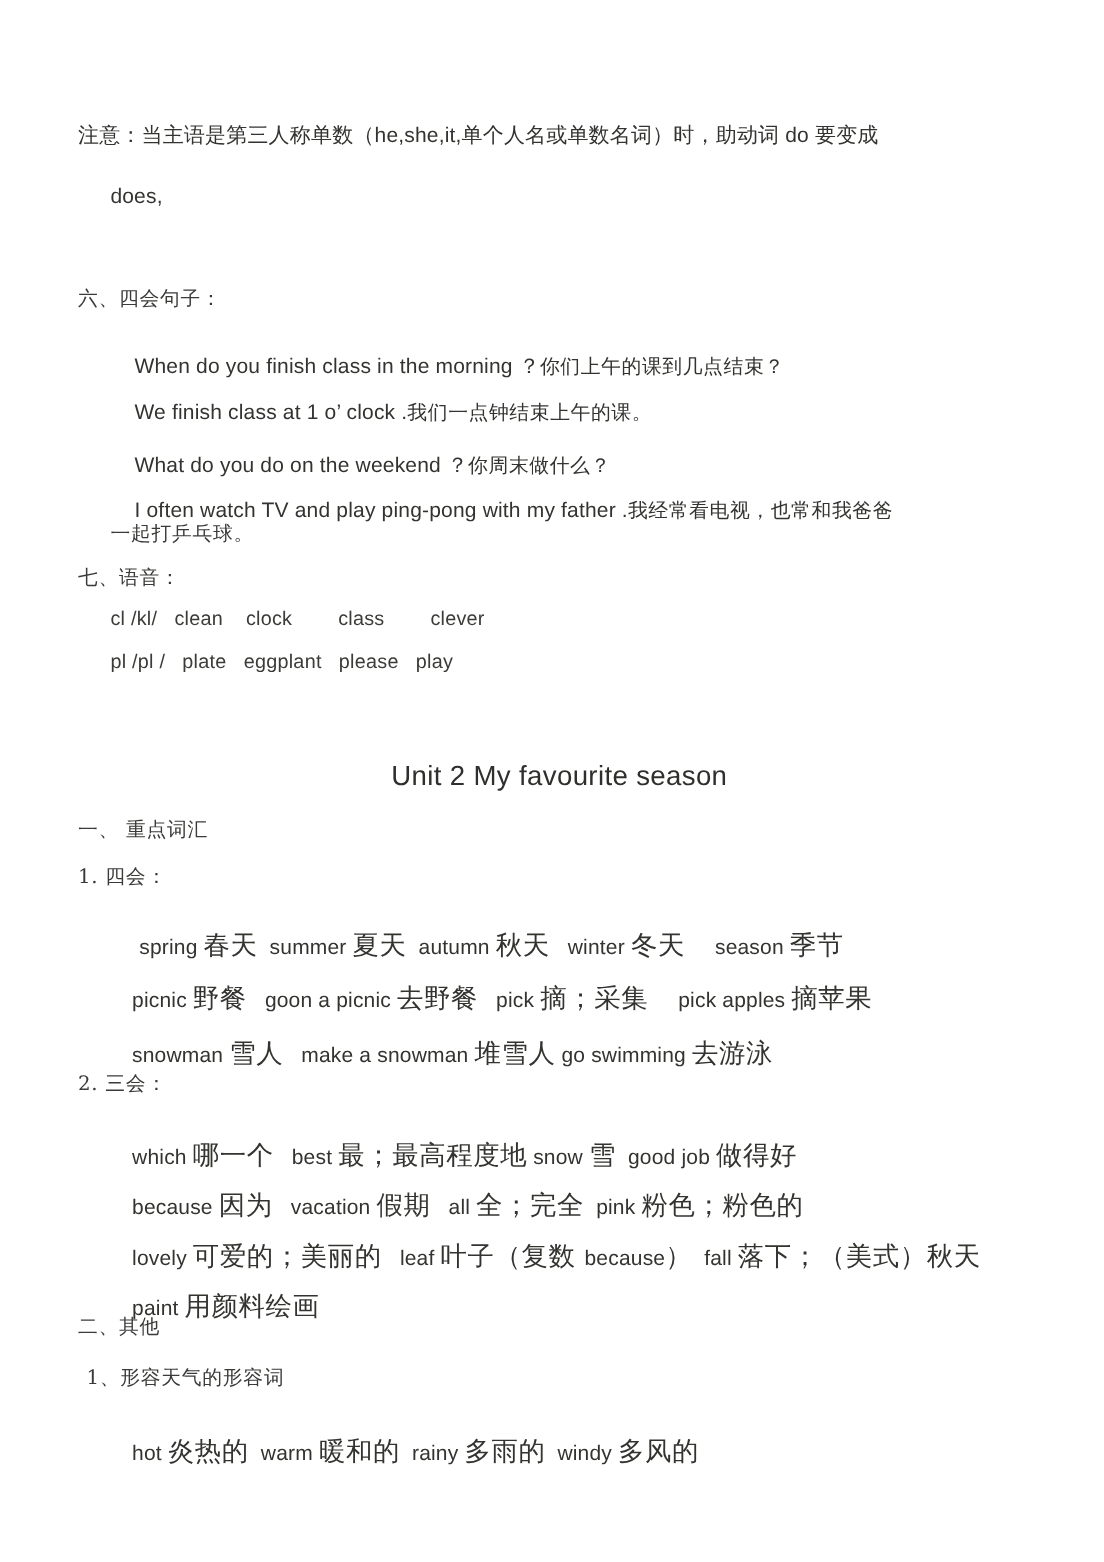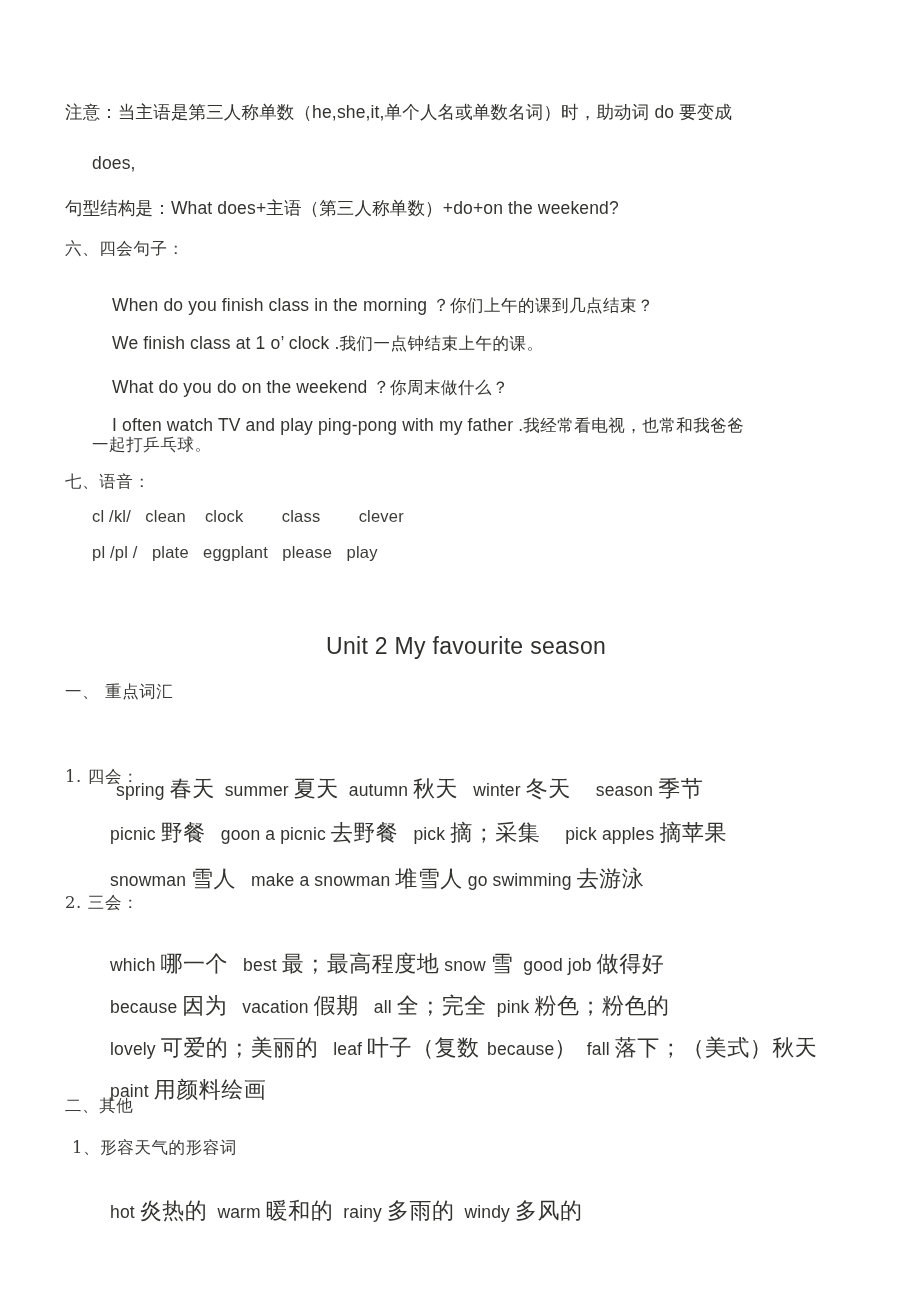--- a/index.html
+++ b/index.html
@@ -83,21 +83,20 @@
 </style>
 </head>
 <body>
 
 <div class="page">
 
   <div class="line mixed" style="left:65px; top:104px;">注意：当主语是第三人称单数（he,she,it,单个人名或单数名词）时，助动词 do 要变成</div>
 
   <div class="line mixed" style="left:92px; top:155px;">does,</div>
 
-  <div class="line mixed" style="left:65px; top:200px;">句型结构是：What does+主语（第三人称单数）+do+on the weekend?</div>
 
   <div class="line cjk" style="left:65px; top:241px;">六、四会句子：</div>
 
   <div class="line mixed" style="left:92px; top:279px;">
     <span>When do you finish class in the morning ？</span><span class="zh">你们上午的课到几点结束？</span>
   </div>
 
   <div class="line mixed" style="left:92px; top:317px;">
     <span>We finish class at 1 o’ clock .</span><span class="zh">我们一点钟结束上午的课。</span>
   </div>
@@ -115,21 +114,21 @@
   <div class="line cjk" style="left:65px; top:474px;">七、语音：</div>
 
   <div class="line phonics" style="left:92px; top:508px;">cl /kl/   clean    clock        class        clever</div>
 
   <div class="line phonics" style="left:92px; top:544px;">pl /pl /   plate   eggplant   please   play</div>
 
   <div class="line unit-title" style="left:326px; top:635px;">Unit 2 My favourite season</div>
 
   <div class="line cjk" style="left:65px; top:684px;">一、 重点词汇</div>
 
-  <div class="line cjk" style="left:65px; top:723px;margin-top:46px;">1. 四会：</div>
+  <div class="line cjk" style="left:65px; top:723px;">1. 四会：</div>
 
   <div class="line vocab" style="left:96px; top:760px;">
     <span>spring </span><span class="zh">春天</span><span>  summer </span><span class="zh">夏天</span><span>  autumn </span><span class="zh">秋天</span><span>   winter </span><span class="zh">冬天</span><span>     season </span><span class="zh">季节</span>
   </div>
 
   <div class="line vocab" style="left:90px; top:804px;">
     <span>picnic </span><span class="zh">野餐</span><span>   goon a picnic </span><span class="zh">去野餐</span><span>   pick </span><span class="zh">摘；采集</span><span>     pick apples </span><span class="zh">摘苹果</span>
   </div>
 
   <div class="line vocab" style="left:90px; top:850px;text-align:center;">

